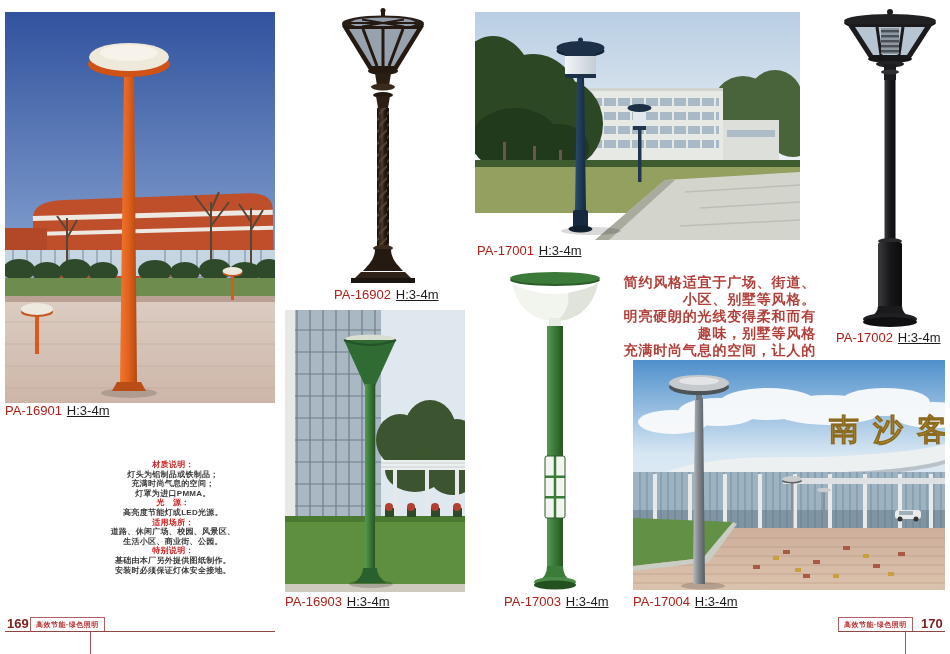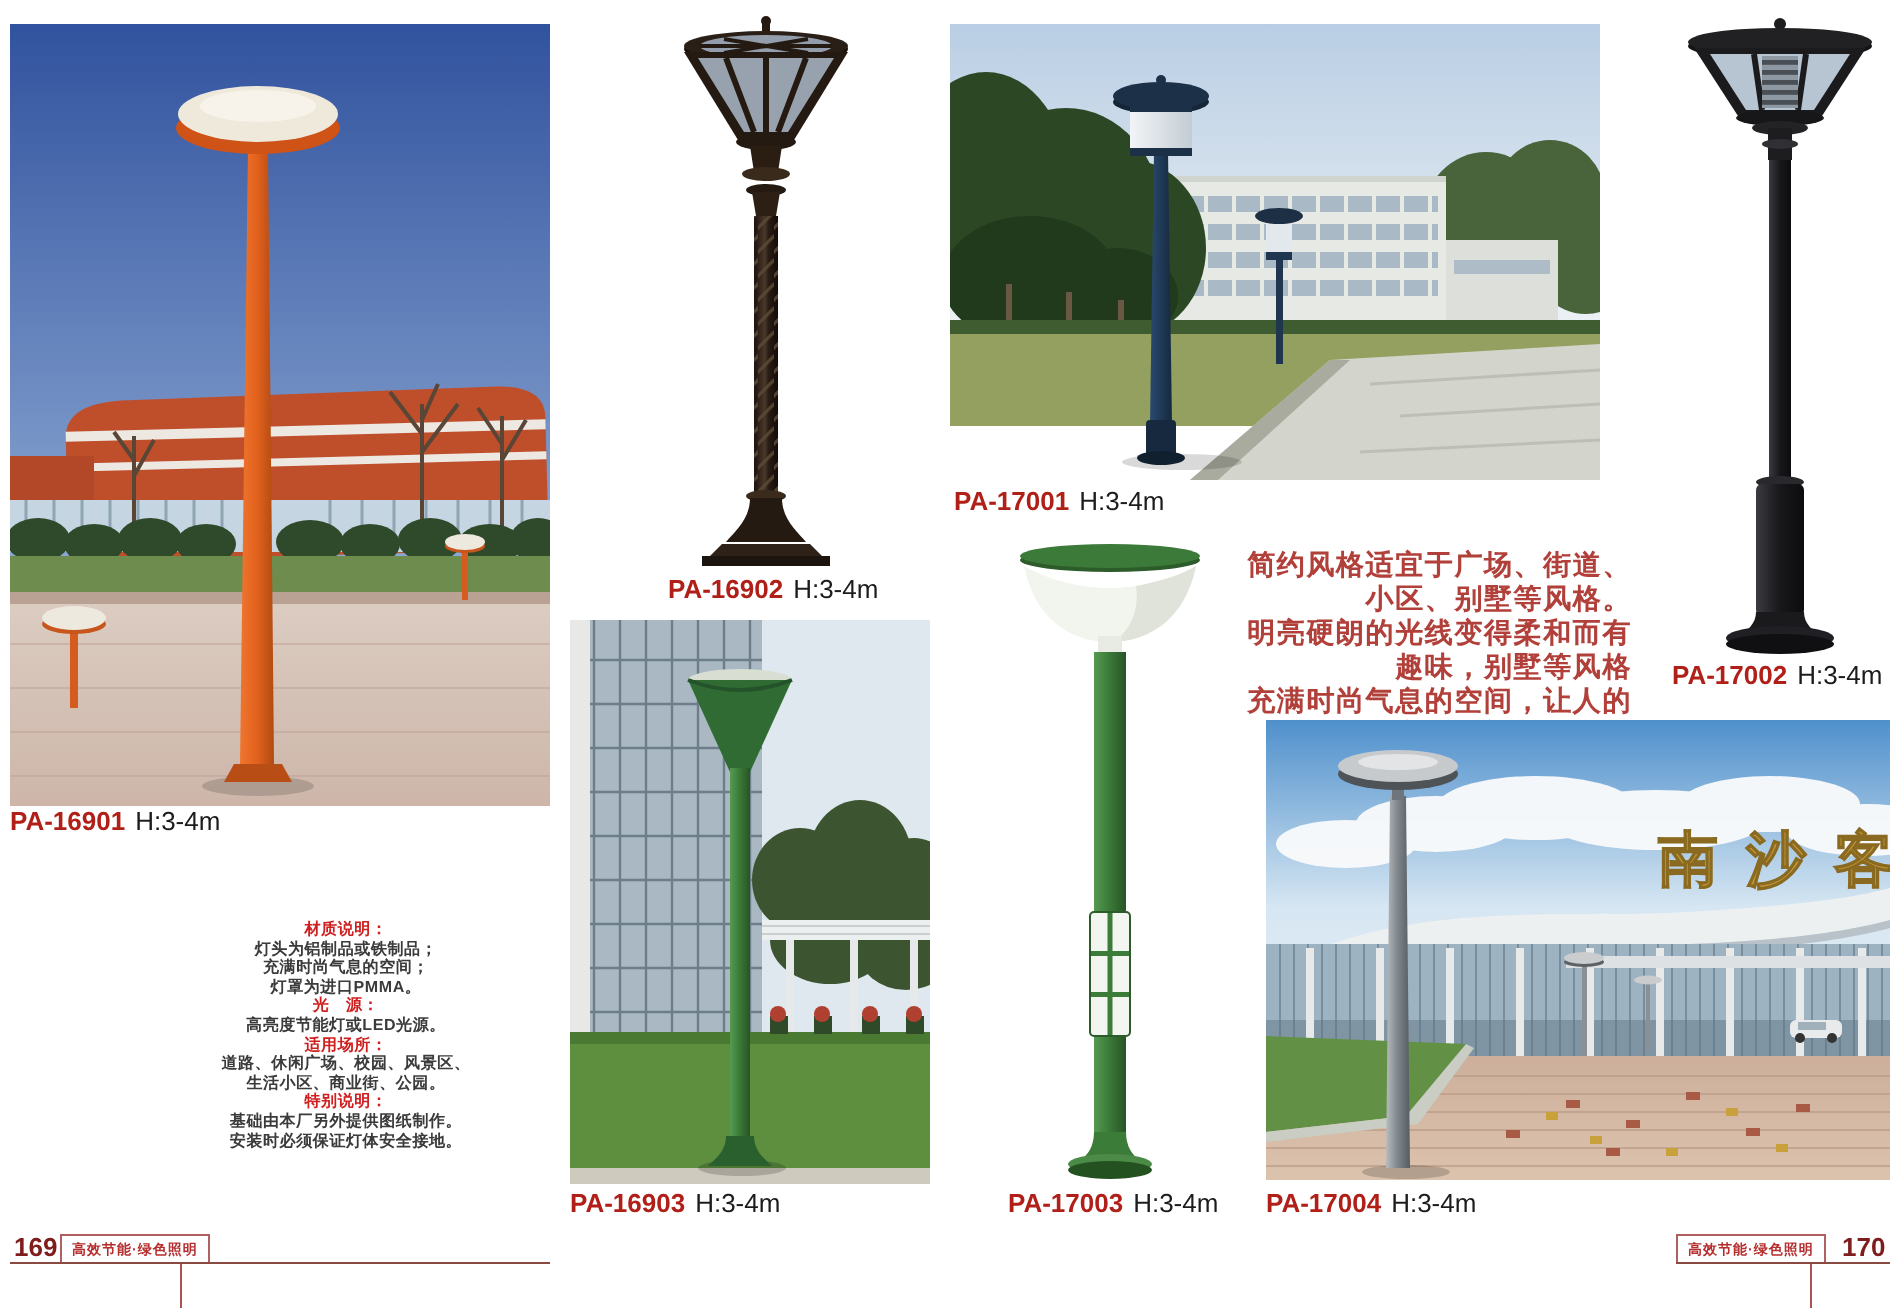--- a/index.html
+++ b/index.html
@@ -2,22 +2,22 @@
 <html><head>
 <meta charset="utf-8">
 <style>
   html,body{margin:0;padding:0;background:#ffffff;}
   #canvas{position:relative;width:950px;height:654px;background:#ffffff;overflow:hidden;
           font-family:"Liberation Sans", sans-serif;}
   .photo{position:absolute;overflow:hidden;}
   .photo svg{display:block;}
   .lampimg{position:absolute;}
   .label{position:absolute;font-size:13px;white-space:nowrap;}
-  .label .code{color:#b02018;font-weight:bold;}
-  .label .ht{color:#1c1c1c;margin-left:5px;}
+  .label .code{color:#b02018;font-weight:normal;}
+  .label .ht{color:#1c1c1c;margin-left:5px;text-decoration:underline;}
   .spec{position:absolute;left:88px;top:460px;width:170px;font-size:8px;font-weight:bold;
         line-height:9.6px;color:#3b3b3b;letter-spacing:.3px;text-align:center;}
   .spec .red{color:#cf1f1f;}
   .note{position:absolute;left:620px;top:274px;width:196px;font-size:14px;font-weight:bold;
         line-height:17px;color:#b2403a;letter-spacing:.8px;text-align:right;}
   .pagenum{position:absolute;font-size:13px;font-weight:bold;color:#7f1d1d;}
   .sloganbox{position:absolute;border:1px solid #b06060;padding:2px 5px 1px 5px;font-size:7px;
              font-weight:bold;color:#b52f2f;letter-spacing:.5px;background:#fff;white-space:nowrap;}
   .hrule{position:absolute;height:1px;background:#8a4a42;}
   .vrule{position:absolute;width:1px;background:#b05050;}

